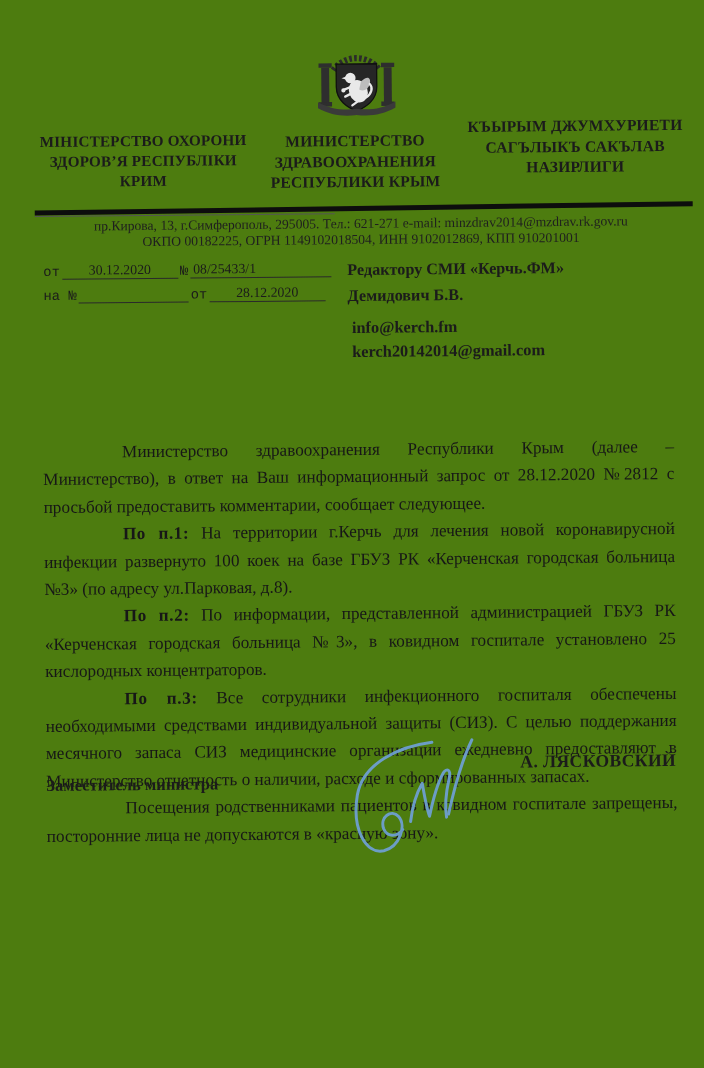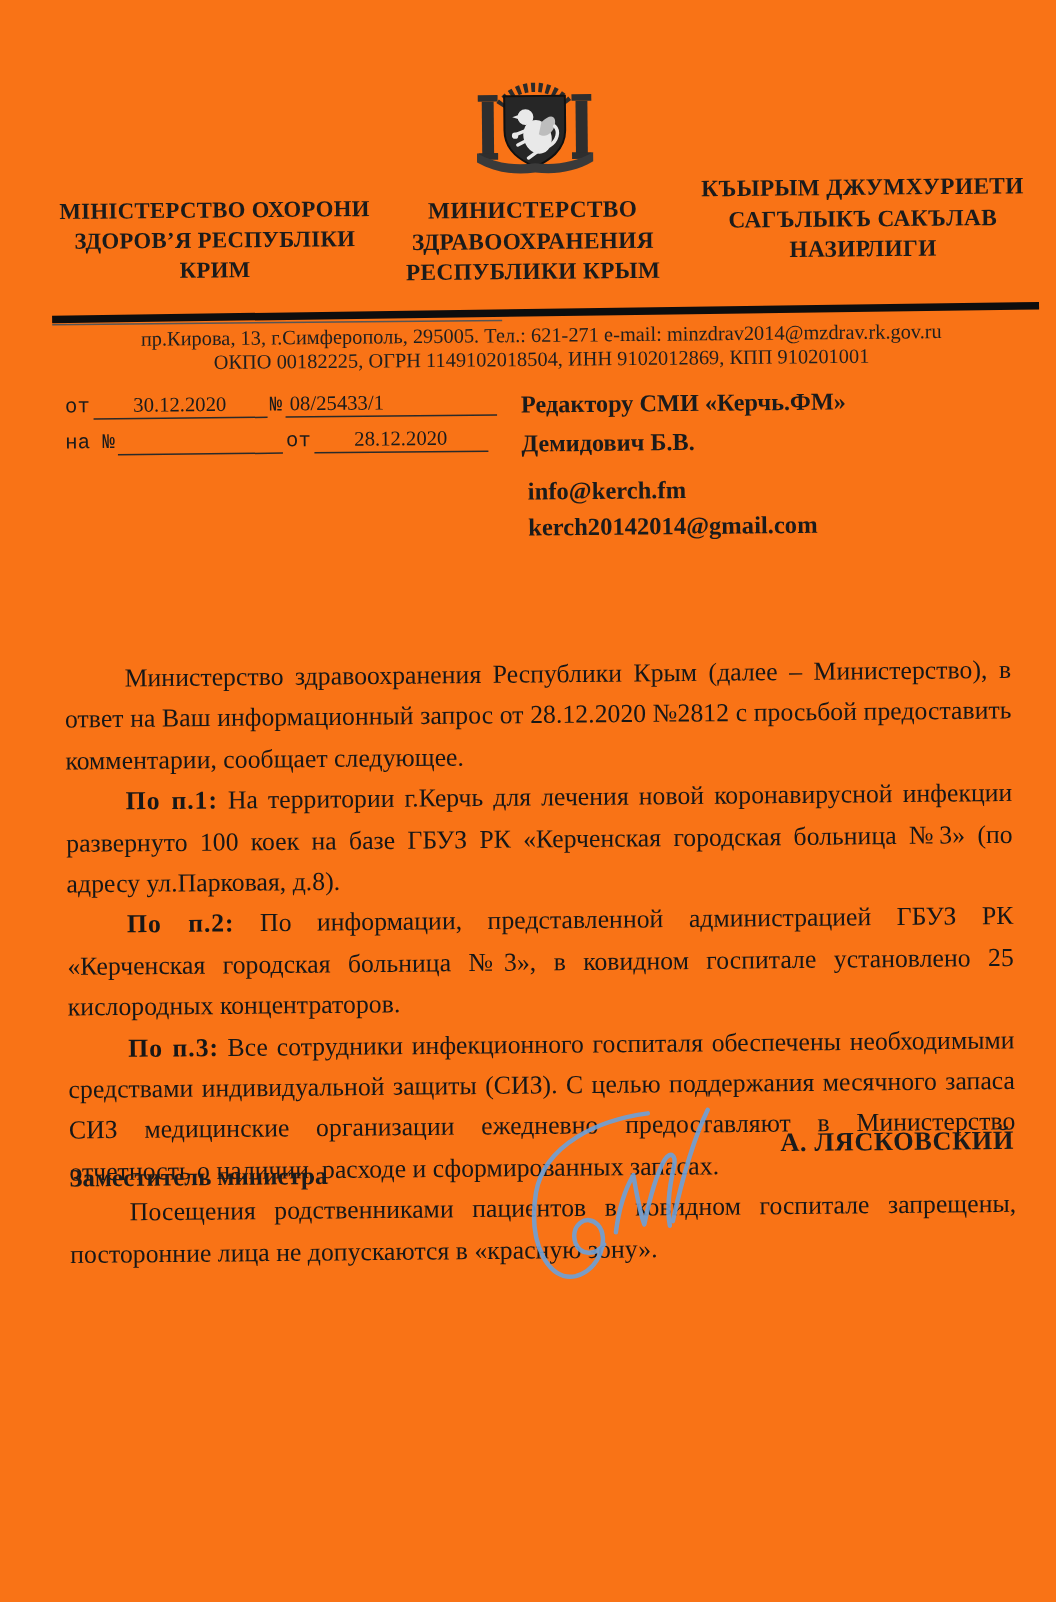--- a/index.html
+++ b/index.html
@@ -1,19 +1,19 @@
 <!DOCTYPE html>
 <html><head>
 <meta charset="utf-8">
 <style>
   html,body{margin:0;padding:0;background:#ffffff;}
   .page{
     position:relative;
     width:704px;height:1068px;
-    background:#f97316;
+    background:#4d7c0f;
     overflow:hidden;
     font-family:"Liberation Serif","DejaVu Serif",serif;
     color:#1b1b1b;
   }
   .scan{position:absolute;inset:0;transform:rotate(-0.55deg);transform-origin:50% 32%;}
 
   
   .emblem{position:absolute;top:40px;left:50%;margin-left:-37px;width:88px;height:92px;}
   .hdr-col{position:absolute;text-align:center;font-weight:bold;line-height:1.32;letter-spacing:.2px;}
   .hdr-uk{left:36px;top:129px;width:218px;font-size:15.2px;}
@@ -35,21 +35,21 @@
   .u-in-date{width:116px;}
   .ref-label{padding:0 2px;font-family:Liberation Mono, monospace;}
 
   
   .recipient{position:absolute;left:348px;top:257px;font-size:16.2px;font-weight:bold;line-height:26px;}
   .emails{position:absolute;left:352px;top:316px;font-size:16.4px;font-weight:bold;line-height:24px;}
 
   
   .body-text{position:absolute;left:42px;right:31px;top:436px;font-size:17.2px;line-height:27.4px;text-align:justify;color:#171717;}
   .body-text p{margin:0;text-indent:40px;}
-  .lead{font-weight:bold;letter-spacing:.6px;}
+  .lead{font-weight:bold;letter-spacing:.6px;margin-left:39px;}
 
   
   .signoff{position:absolute;left:42px;right:30px;top:745px;height:140px;}
   .signer-name{position:absolute;right:2px;top:8px;font-size:17.6px;font-weight:bold;letter-spacing:.4px;}
   .position-title{position:absolute;left:0;top:28px;font-size:16.6px;font-weight:bold;}
   .signature{position:absolute;left:283px;top:-8px;width:172px;height:128px;}
 </style>
 </head>
 <body>
 

